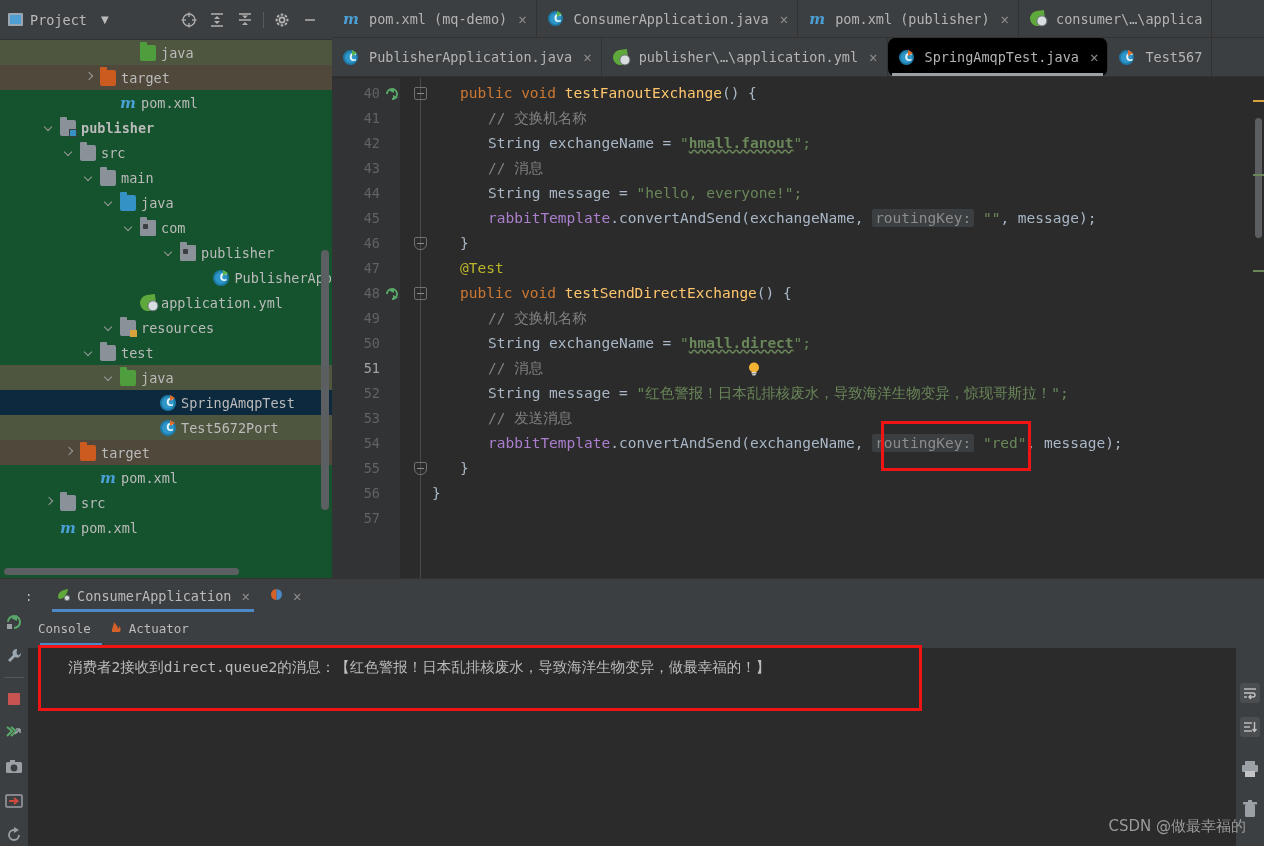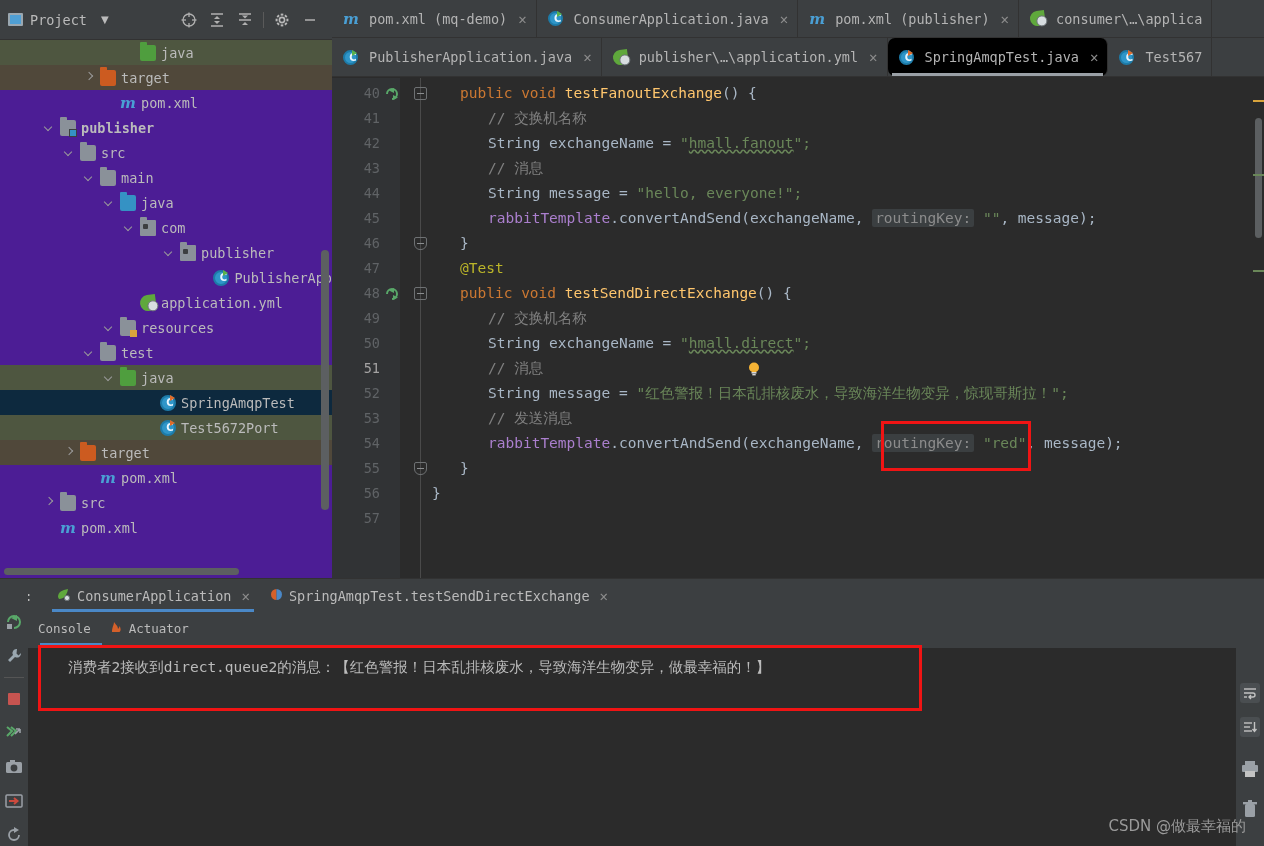--- a/index.html
+++ b/index.html
@@ -34,21 +34,21 @@
   }
   .ph-spacer { flex: 1; }
   .ph-tools { display: flex; align-items: center; gap: 0px; padding-right: 8px; }
   .tool-btn {
     width: 28px; height: 28px; display: flex; align-items: center; justify-content: center;
   }
   .divider-v { width: 1px; height: 16px; background: #5a5a5a; margin: 0 4px; }
 
   #tree {
     position: absolute; top: 40px; left: 0; width: 332px; height: 538px;
-    overflow: hidden; background: #4c1d95;
+    overflow: hidden; background: #14532d;
   }
   .trow {
     height: 25px; display: flex; align-items: center;
     font-family: "DejaVu Sans Mono", monospace; font-size: 13.5px;
     color: #bbbbbb; white-space: nowrap; position: relative;
   }
   .trow.sel-green { background: #4e5640; }
   .trow.sel-blue  { background: #0d293e; }
   .trow.sel-brown { background: #50483a; }
   .tw-arrow {
@@ -178,21 +178,21 @@
   .kw { color:#cc7832; }
   .kw2 { color:#ffc66d; }
   .ann { color:#bbb529; }
   .str { color:#6a8759; }
   .cmt { color:#808080; }
   .id { color:#a9b7c6; }
   .mth { color:#ab7fce; }
   .hintparam {
     color:#8c8c8c; background:#3b3f41; border-radius:2px; padding:1px 3px;
   }
-  .wavy { text-decoration: underline; text-decoration-style: wavy; text-decoration-color:#6a8759; }
+  .wavy { text-decoration: underline; text-decoration-style: wavy; text-decoration-color:#6a8759;font-weight:bold; }
   .runmark {
     position:absolute; left:52px; width:16px; height:16px; top:4px;
   }
   .foldmark {
     position:absolute; left:82px; width:13px; height:13px; top:6px;
     border:1px solid #6e7173; border-radius:2px;
   }
   .foldmark::after {
     content:""; position:absolute; left:2px; top:5px; width:7px; height:1px; background:#8a8d8f;
   }
@@ -588,21 +588,20 @@
                 <circle cx="11" cy="11" r="2.6" fill="#d7dde0" stroke="#6d7478" stroke-width="1"></circle>
               </svg></span>
             <span>ConsumerApplication</span>
             <span class="x">✕</span>
           </div>
           <div class="runtab">
             <span><svg width="13" height="13" viewBox="0 0 13 13">
                 <path d="M6.5 1 A5.5 5.5 0 0 0 6.5 12 Z" fill="#d4602a"></path>
                 <path d="M6.5 1 A5.5 5.5 0 0 1 6.5 12 Z" fill="#4a88c7"></path>
               </svg></span>
-            <span>SpringAmqpTest.testSendDirectExchange</span>
             <span class="x">✕</span>
           </div>
         </div>
     </div>
 
     <div id="run-subhead">
       <div class="subtab">
         <span>Console</span>
       </div>
       <div class="subtab">

